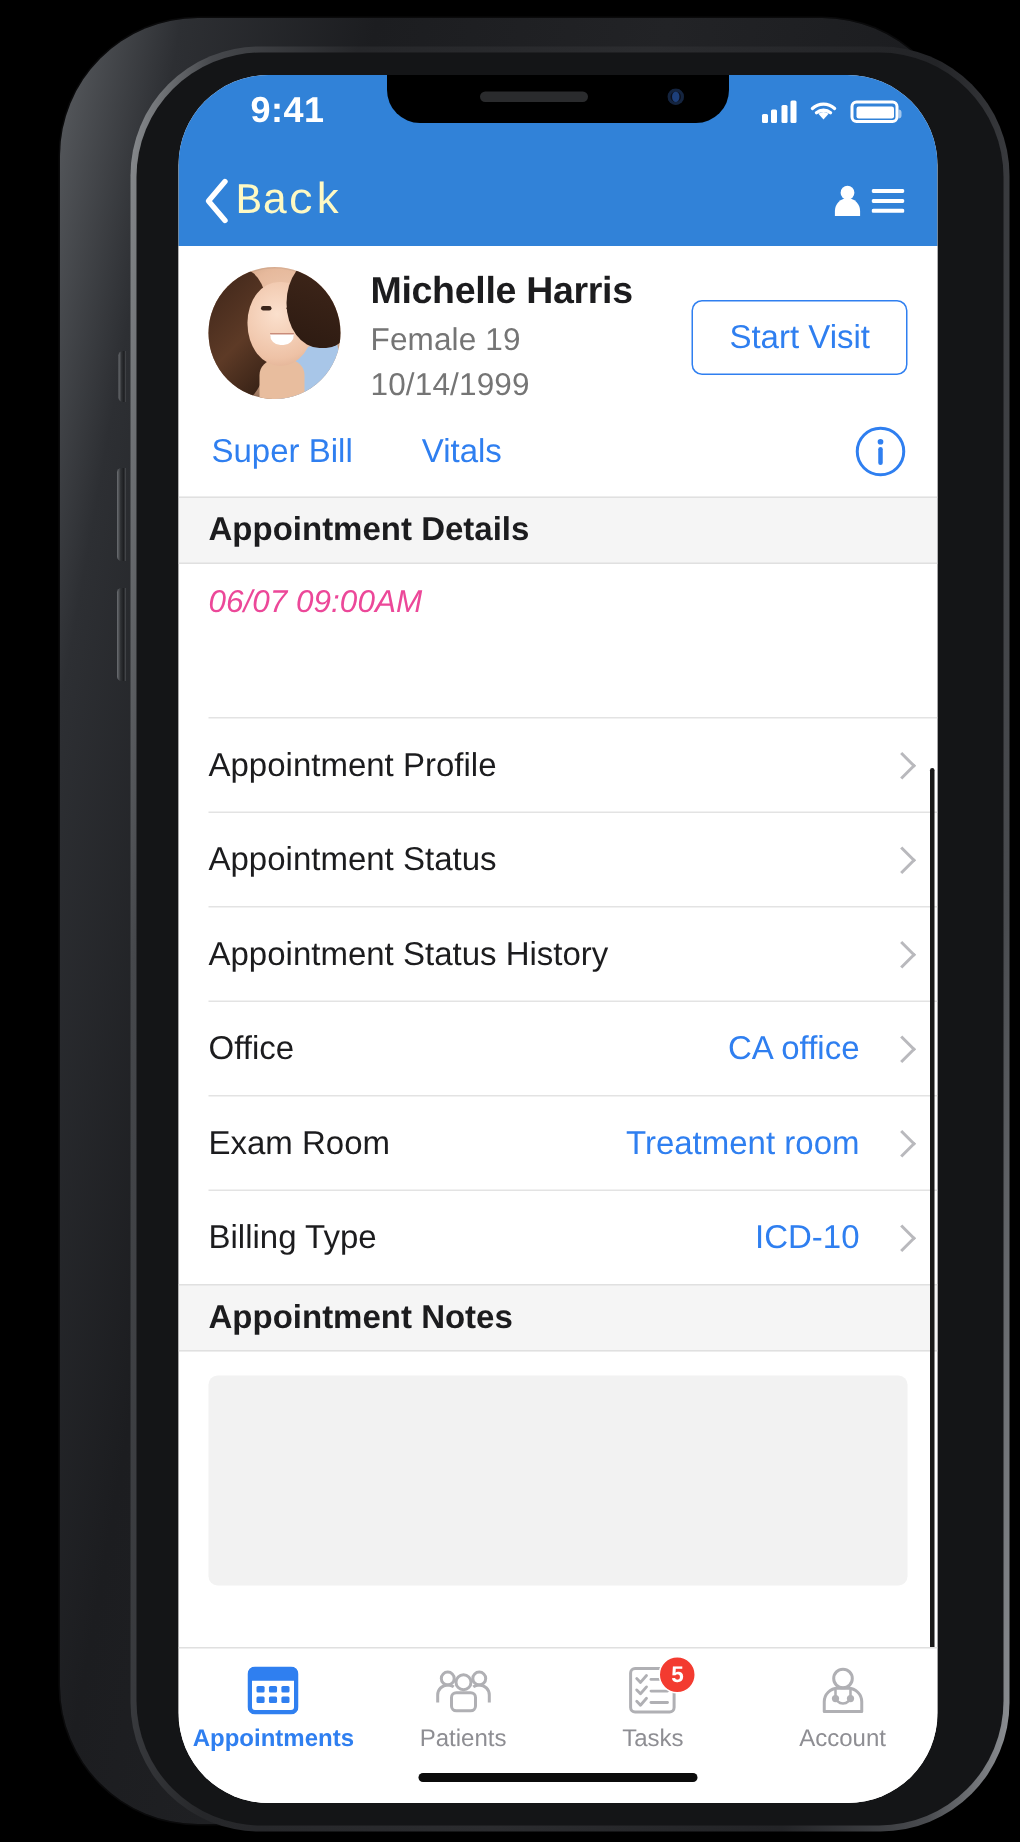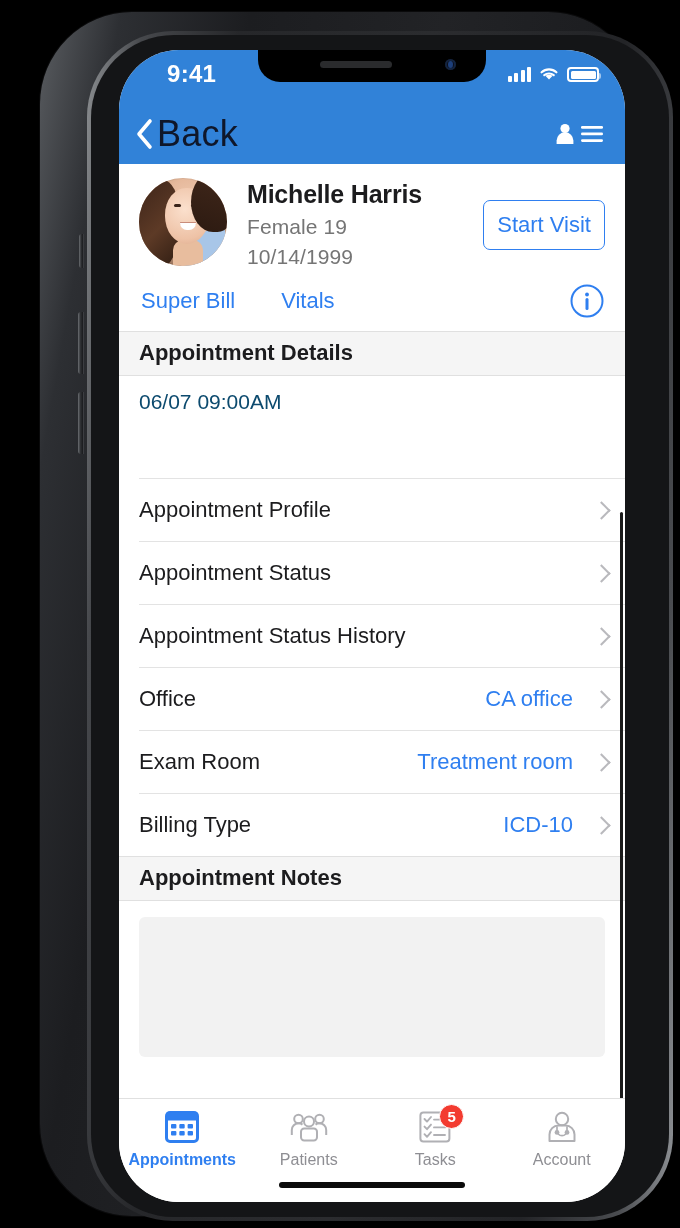--- a/index.html
+++ b/index.html
@@ -99,21 +99,21 @@
   #battery::after{ content:""; position:absolute; right:-4px; top:4px; width:2px;height:6px;background:rgba(255,255,255,.55); border-radius:0 2px 2px 0;}
   #battery i { display:block; width:100%; height:100%; background:#fff; border-radius:1.5px;}
 
   
   #nav-bar {
     height: 60px; background: var(--brand);
     display: flex; align-items: center; justify-content: space-between;
     padding: 0 22px 0 14px;
   }
   #back-button { display:flex; align-items:center; gap:2px; cursor:pointer; }
-  #back-label { color:#0f172a; font-size: 36px; letter-spacing:.2px;}
+  #back-label { color:#fef9c3; font-size: 29px; letter-spacing:.2px;font-family:Liberation Mono, monospace;}
   #contacts-icon { display:flex; align-items:center; gap:5px; cursor:pointer;}
 
   
   #content {
     position:absolute; left:0; right:0; top:114px; bottom:104px;
     background:#fff; overflow:hidden;
   }
   #scroll-indicator {
     position:absolute; right:2px; top:348px; width:3px; height:610px;
     background:#1a1a1a; border-radius:2px; z-index:20;
@@ -137,37 +137,37 @@
   .av-shirt{position:absolute;right:-2px;bottom:-6px;width:50px;height:40px;background:#a8c6e8;border-radius:40% 0 0 0;transform:rotate(-12deg);}
   .av-neck{position:absolute;left:34px;bottom:0;width:30px;height:26px;background:#e8bd9e;border-radius:10px 10px 0 0;}
 
   #patient-info { flex:1; padding-left: 20px; padding-top: 2px; min-width:0;}
   #patient-name { font-size: 25px; font-weight: bold; color:#1c1c1e; letter-spacing:-.2px;}
   .patient-sub { font-size: 21px; color:#757575; margin-top: 6px; letter-spacing:.1px;}
   #start-visit-button {
     flex: 0 0 auto; margin-top: 22px;
     border: 1.5px solid var(--brand-light);
     border-radius: 7px;
-    padding: 11px 13px;
+    padding: 11px 24px;
     color: var(--brand-light); font-size: 22px;
     background:#fff; cursor:pointer; white-space:nowrap;
   }
   #patient-links { display:flex; align-items:center; margin-top: 14px; padding-bottom: 12px;}
   .patient-link { color: var(--brand-light); font-size: 22px; cursor:pointer;}
   #link-super-bill { margin-left: 2px;}
   #link-vitals { margin-left: 46px;}
   #info-icon { margin-left:auto; cursor:pointer; display:flex;}
 
   
   .section-header {
     background: #f5f5f5; border-top: 1px solid #e0e0e0; border-bottom: 1px solid #e0e0e0;
     padding: 8px 20px 9px 20px;
     font-size: 22px; font-weight: bold; color:#1c1c1e;
   }
-  #appt-datetime { padding: 14px 26px 0 20px; font-size: 21px; color:#0c4a6e; }
+  #appt-datetime { padding: 14px 26px 0 20px; font-size: 21px; color:#ec4899;font-style:italic; }
   #appt-datetime-spacer { height: 64px; }
 
   
   .list-row {
     display:flex; align-items:center;
     margin: 0 0 0 20px; padding: 18px 20px 18px 0;
     border-top: 1px solid #e3e3e3;
     cursor:pointer; min-height: 61px; gap: 12px;
   }
   .row-label { font-size: 22px; color:#1c1c1e; }

